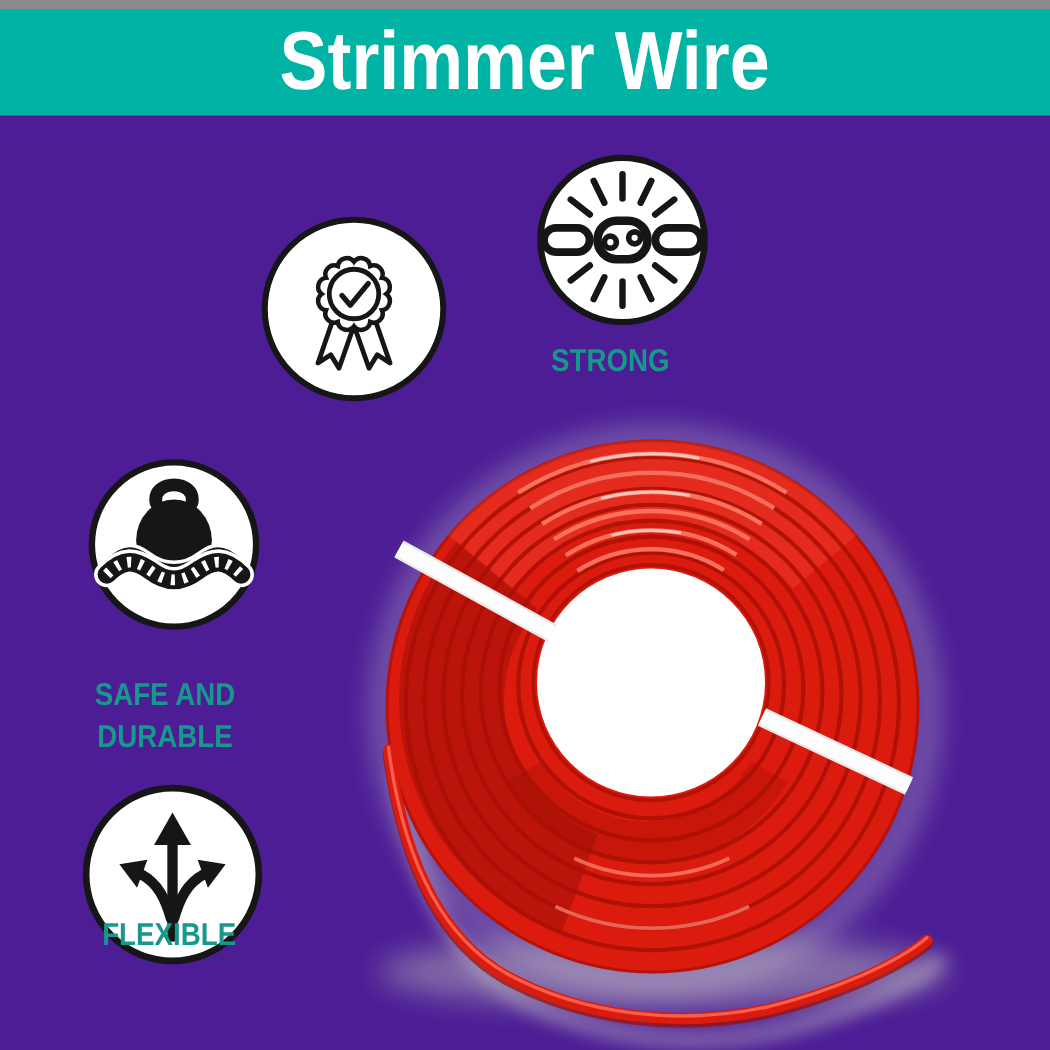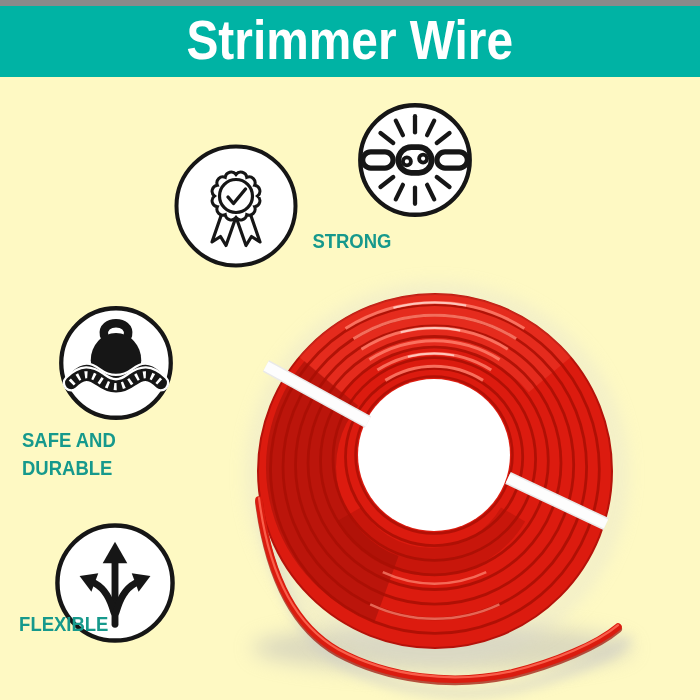--- a/index.html
+++ b/index.html
@@ -1,28 +1,28 @@
 <!DOCTYPE html>
 <html><head>
 <meta charset="utf-8">
 <style>
   html,body{margin:0;padding:0;background:#ffffff;}
-  .page{position:relative;width:700px;height:700px;overflow:hidden;background:#fef9c3;
+  .page{position:relative;width:700px;height:700px;overflow:hidden;background:#4c1d95;
         font-family:"Liberation Sans",sans-serif;}
   .top-strip{position:absolute;left:0;top:0;width:700px;height:6px;background:#8a8a8a;}
   .banner{position:absolute;left:0;top:6px;width:700px;height:71px;background:#00b3a4;}
   .banner h1{margin:0;width:700px;height:71px;line-height:69px;text-align:center;
              color:#ffffff;font-size:55px;font-weight:bold;}
   .banner h1 span{display:inline-block;transform:scaleX(.87);transform-origin:center;}
   .coil{position:absolute;left:0;top:0;width:700px;height:700px;}
   .feature-icon{position:absolute;}
   .feature-label{position:absolute;color:#16998c;font-weight:bold;font-size:21px;
-                 text-align:left;}
+                 text-align:center;}
   .feature-label .ln{display:inline-block;transform:scaleX(.88);transform-origin:center;}
-  .feature-label.twoline{line-height:28px;}
+  .feature-label.twoline{line-height:28px;margin-top:24px;}
   .feature-label.twoline .ln{display:block;transform:scaleX(.88);}
 </style>
 </head>
 <body>
 
 <div class="page">
 
   <div class="top-strip"></div>
 
   <header class="banner">

